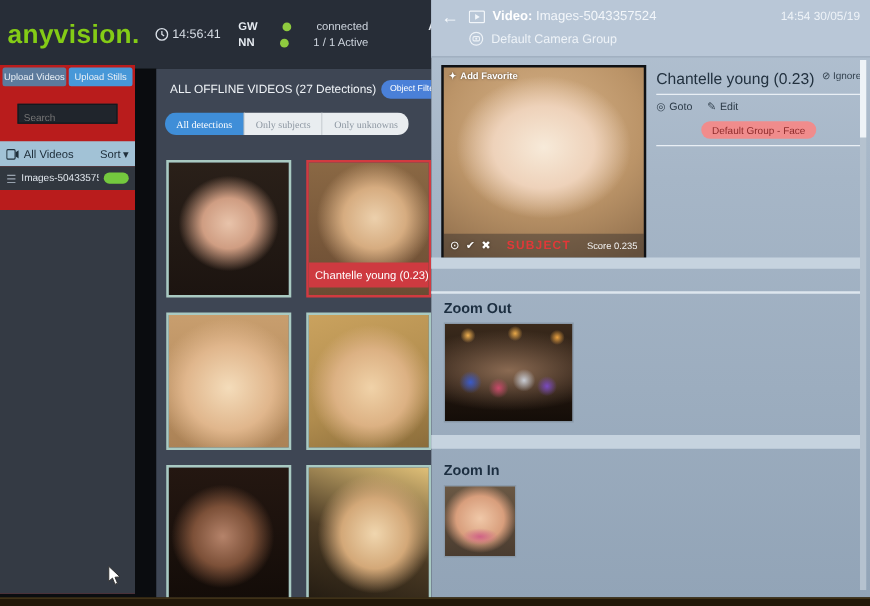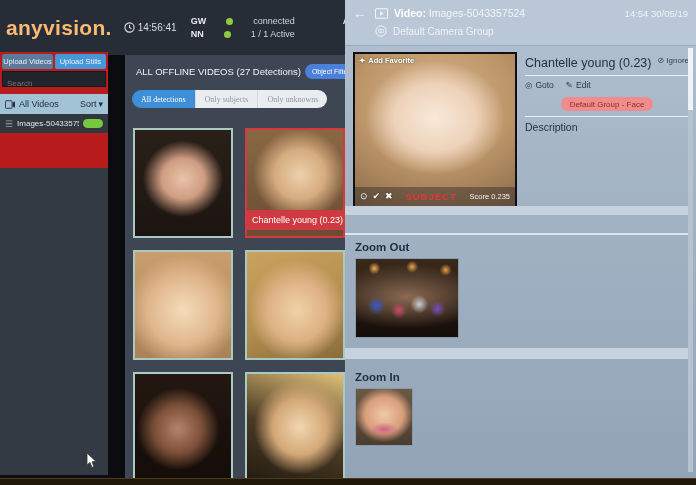--- a/index.html
+++ b/index.html
@@ -3,38 +3,38 @@
 <meta charset="utf-8">
 <style>
   * { margin:0; padding:0; box-sizing:border-box; }
   body { background:#000; font-family:"Liberation Sans", sans-serif; }
   .screen { position:relative; width:696px; height:485px; overflow:hidden;
             background:#0b0d10; font-family:"Liberation Sans", sans-serif; }
 
   
   .topbar { position:absolute; left:0; top:0; width:345px; height:55px;
             background:#272d37; display:flex; align-items:center; padding:0 6px; }
-  .logo { color:#fdba74; font-size:21px; font-weight:bold; letter-spacing:.3px; }
+  .logo { color:#84cc16; font-size:21px; font-weight:bold; letter-spacing:.3px; }
   .clockwrap { display:flex; align-items:center; gap:3px; margin-left:12px; }
   .time { color:#d9dfe7; font-size:10px; }
   .status { margin-left:14px; font-size:9px; color:#ced5de; line-height:13px; }
   .status .row { display:flex; align-items:center; gap:20px; white-space:nowrap; }
   .dot { width:7px; height:7px; border-radius:50%; background:#8fcb3f; display:inline-block; }
   .slabel { font-weight:bold; color:#e6ebf1; }
 
   
   .sidebar { position:absolute; left:0; top:52px; width:108px; height:423px; background:#b91c1c; }
   .btnrow { display:flex; gap:2px; padding:2px 2px 0 2px; }
   .sbtn { flex:1; height:15px; border-radius:2px; color:#e9eff5; font-size:7.5px;
           display:flex; align-items:center; justify-content:center; white-space:nowrap; overflow:hidden; }
   .btn-videos { background:#5c7a9c; }
   .btn-stills { background:#4798d8; }
   .btn-vms { margin:2px; height:15px; border-radius:2px; background:#4a8cd2; color:#eef4fa;
              font-size:7.5px; display:flex; align-items:center; justify-content:center; }
-  .searchbox { margin:2px; height:16px; background:#20252c; border:1px solid #15181d; }
+  .searchbox { margin:14px; height:16px; background:#20252c; border:1px solid #15181d; }
   .searchbox input { width:100%; height:100%; background:transparent; border:0; outline:none;
                      color:#aab2bc; font-size:8px; padding:0 4px; font-family:"Liberation Sans",sans-serif; }
   .allvideos { margin-top:7px; height:20px; background:#a2c2d6; color:#20303c; font-size:9px;
                display:flex; align-items:center; gap:4px; padding:0 5px; }
   .sortwrap { margin-left:auto; display:flex; align-items:center; gap:2px; }
   .vitem { height:19px; display:flex; align-items:center; gap:4px; padding:0 5px;
            color:#e0e6ed; font-size:8px; background:#31373f; }
   .burger { color:#98a2ae; font-size:9px; }
   .vname { white-space:nowrap; overflow:hidden; }
   .toggle { margin-left:auto; width:20px; height:9px; border-radius:5px; background:#74c93e; flex:0 0 auto; }
@@ -292,21 +292,20 @@
           <span>◎</span>
           <span>Goto</span>
         </span>
         <span>
           <span>✎</span>
           <span>Edit</span>
         </span>
       </div>
       <div class="badge">Default Group - Face</div>
       <hr class="dhr">
-      <div class="desc">Description</div>
     </div>
 
     <div class="strip1"></div>
 
     <div class="tabline"></div>
 
     <div class="secHead zoHead">Zoom Out</div>
     <div class="groupphoto"></div>
 
     <div class="strip2"></div>

